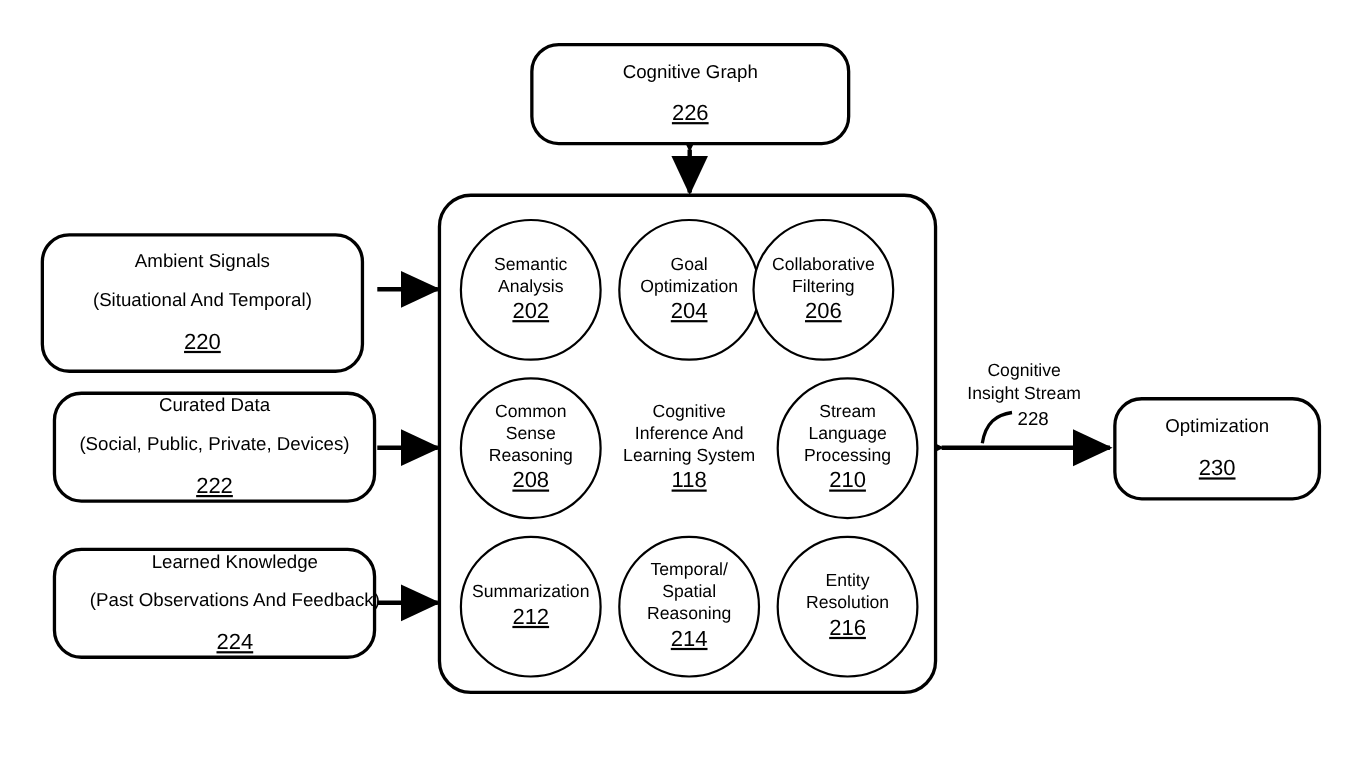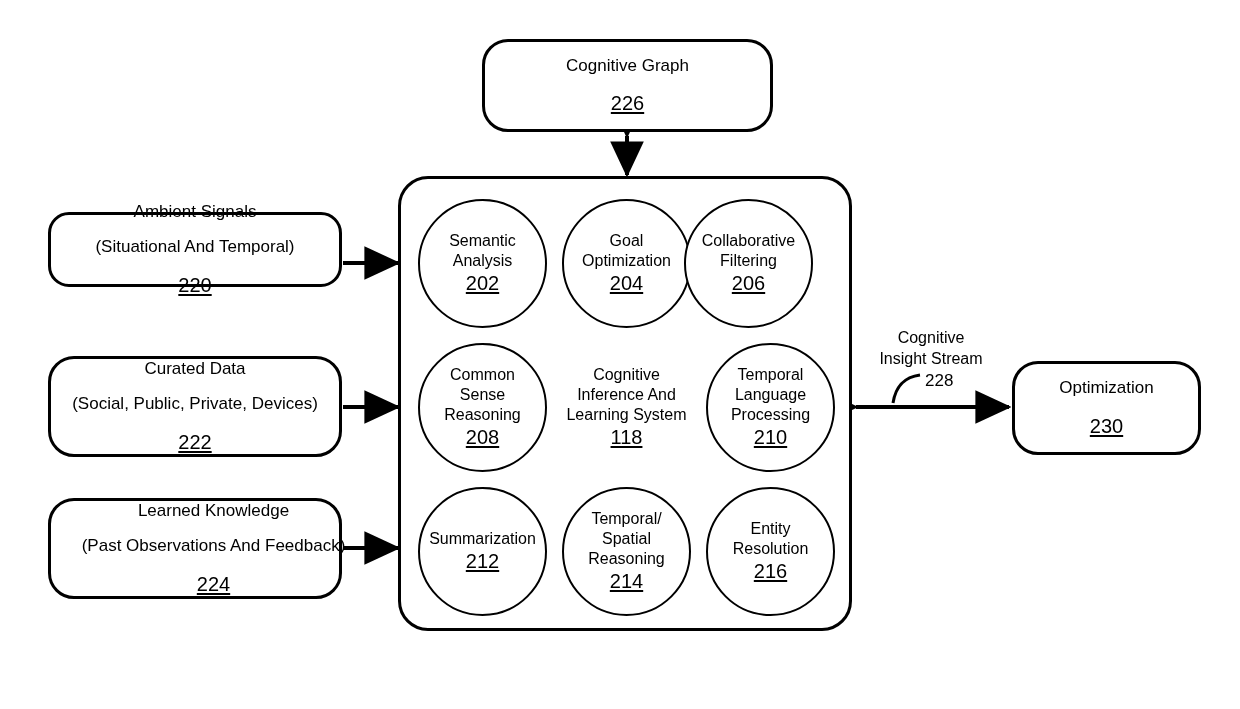--- a/index.html
+++ b/index.html
@@ -142,21 +142,21 @@
     <g>
       <path d="M 893 403 C 896 384 906 377 920 375" fill="none" stroke="#000000" stroke-width="3"></path>
     </g>
   </svg>
 
   <div class="rbox" id="box-cognitive-graph" style="left:482px; top:39px; width:291px; height:93px;">
     <div class="tline">Cognitive Graph</div>
     <div class="refnum">226</div>
   </div>
 
-  <div class="rbox" id="box-ambient-signals" style="left:48px; top:212px; width:294px; height:75px;border-radius:21px;">
+  <div class="rbox" id="box-ambient-signals" style="left:37px; top:212px; width:294px; height:127px;">
     <div class="tline">Ambient Signals</div>
     <div class="tline">(Situational And Temporal)</div>
     <div class="refnum">220</div>
   </div>
 
   <div class="rbox" id="box-curated-data" style="left:48px; top:356px; width:294px; height:101px;">
     <div class="tline">Curated Data</div>
     <div class="tline">(Social, Public, Private, Devices)</div>
     <div class="refnum">222</div>
   </div>
@@ -196,21 +196,21 @@
   </div>
 
   <div class="plainlabel" style="left:546px; top:343px; width:161px; height:129px;">
     <div class="tline">Cognitive</div>
     <div class="tline">Inference And</div>
     <div class="tline">Learning System</div>
     <div class="refnum">118</div>
   </div>
 
   <div class="circle" style="left:706px; top:343px; width:129px; height:129px;">
-    <div class="tline">Temporal</div>
+    <div class="tline">Stream</div>
     <div class="tline">Language</div>
     <div class="tline">Processing</div>
     <div class="refnum">210</div>
   </div>
 
   <div class="circle" style="left:418px; top:487px; width:129px; height:129px;">
     <div class="tline">Summarization</div>
     <div class="refnum">212</div>
   </div>
 

